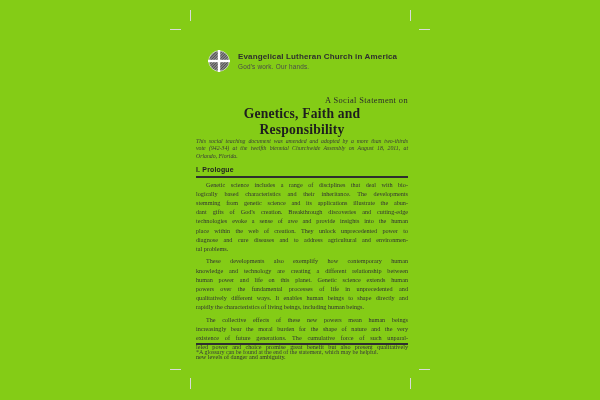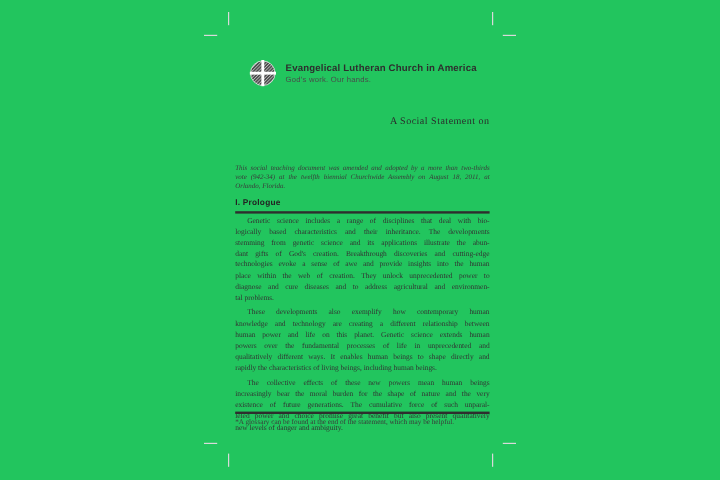--- a/index.html
+++ b/index.html
@@ -1,16 +1,16 @@
 <!DOCTYPE html>
 <html><head>
 <meta charset="utf-8">
 <style>
   html,body{margin:0;padding:0;background:#ffffff;}
-  .canvas{position:relative;width:600px;height:400px;background:#22c55e;overflow:hidden;
+  .canvas{position:relative;width:600px;height:400px;background:#84cc16;overflow:hidden;
           font-family:"Liberation Serif", serif;color:#333;text-decoration:underline;}
   
   .crop{position:absolute;background:#d9d9d9;}
   .crop.v{width:1px;height:11px;}
   .crop.h{width:11px;height:1px;}
   
   .brand{position:absolute;left:208px;top:50px;display:flex;align-items:flex-start;}
   .logo{width:22px;height:22px;display:block;}
   .brand-text{margin-left:8px;padding-top:2px;font-family:"Liberation Sans", sans-serif;}
   .org-name{font-size:8px;font-weight:bold;letter-spacing:.15px;color:#2e2e2e;line-height:9px;}
@@ -72,20 +72,24 @@
         <circle cx="12" cy="12" r="11.2" fill="none" stroke="#ffffff" stroke-width="0.6"></circle>
       </svg>
     </span>
     <div class="brand-text">
       <div class="org-name">Evangelical Lutheran Church in America</div>
       <div class="org-tagline">God's work. Our hands.</div>
     </div>
   </div>
 
   <div class="kicker">A Social Statement on</div>
+  <div class="title">
+    <div>Genetics, Faith and</div>
+    <div>Responsibility</div>
+  </div>
 
   <div class="adoption">
       <div class="pline">This social teaching document was amended and adopted by a more than two-thirds</div>
       <div class="pline">vote (942-34) at the twelfth biennial Churchwide Assembly on August 18, 2011, at</div>
       <div class="pline last">Orlando, Florida.</div>
     </div>
 
   <div class="sec-heading">I. Prologue</div>
   <div class="rule sec"></div>
 

